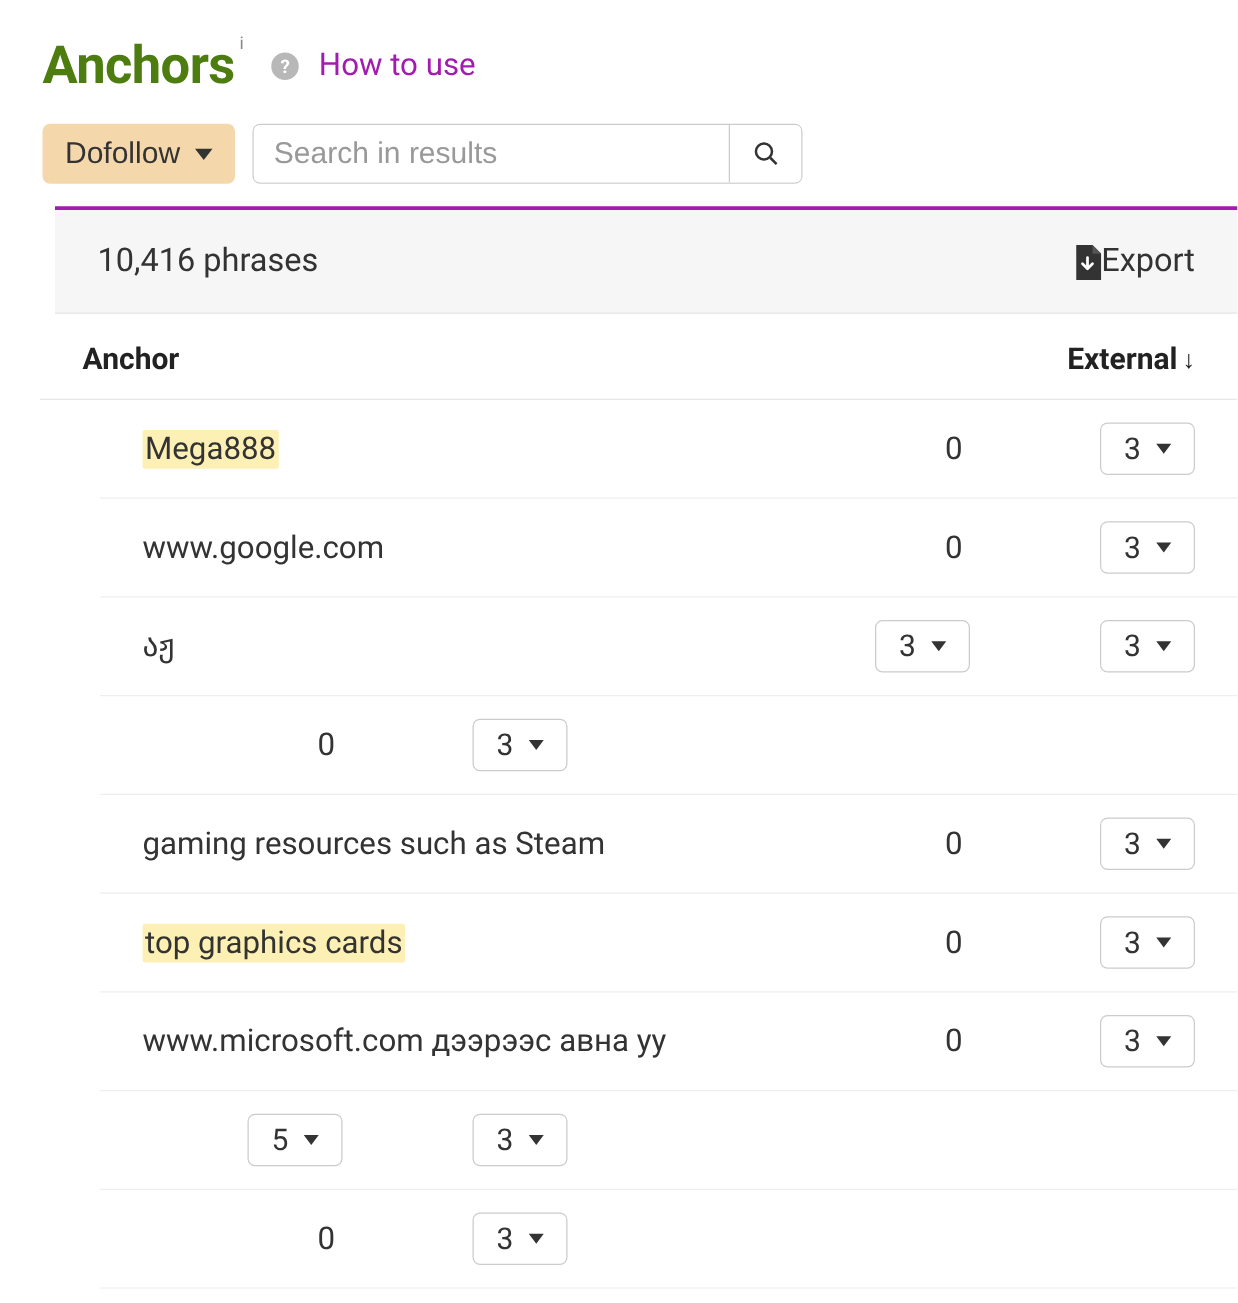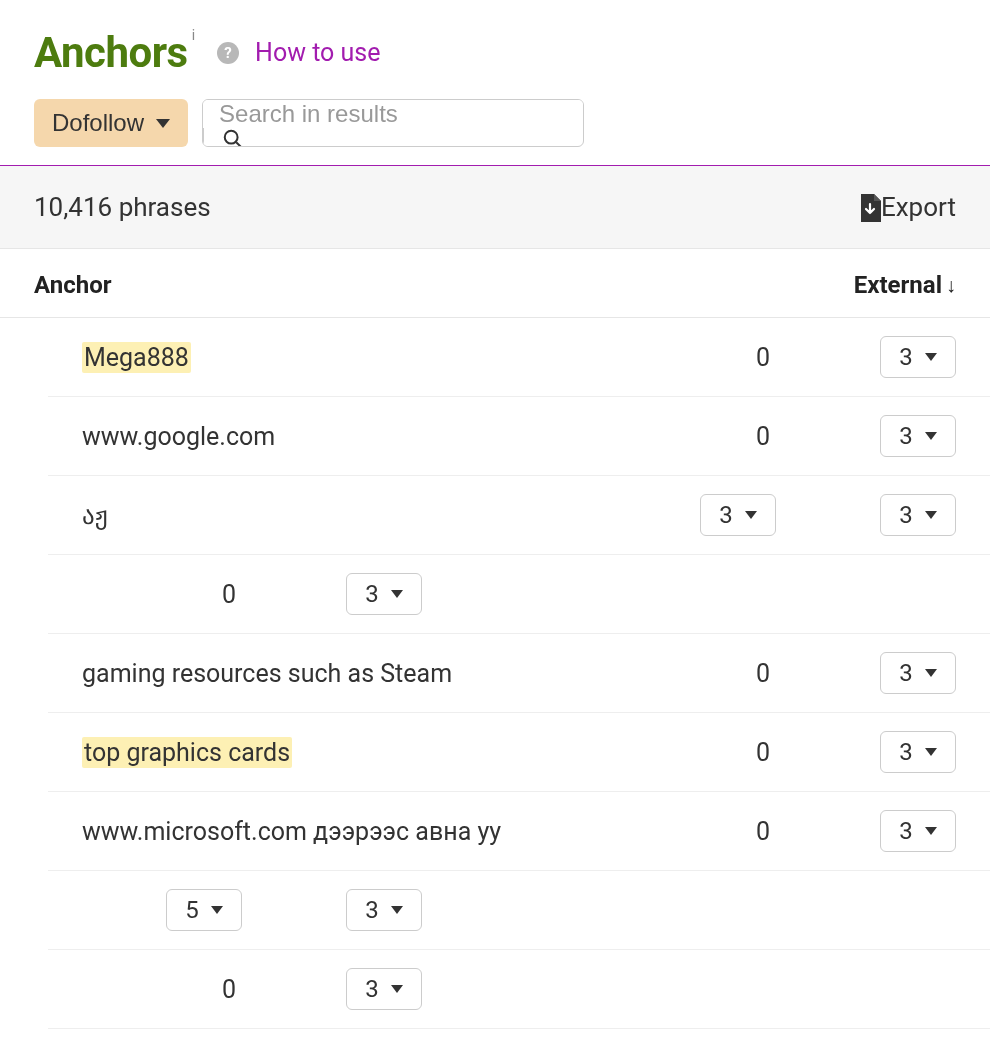--- a/index.html
+++ b/index.html
@@ -74,21 +74,20 @@
     border-left: 7px solid transparent;
     border-right: 7px solid transparent;
     border-top: 9px solid #333;
   }
   .search-wrap {
     display: flex;
     border: 1px solid #ccc;
     border-radius: 6px;
     overflow: hidden;
     height: 48px;
-    flex-direction: column;
   }
   .search-input {
     border: none;
     outline: none;
     font-size: 24px;
     padding: 0 16px;
     width: 380px;
     color: #333;
   }
   .search-input::placeholder { color: #999; }
@@ -97,45 +96,47 @@
     border: none;
     border-left: 1px solid #ccc;
     background: #fff;
     display: flex;
     align-items: center;
     justify-content: center;
     cursor: pointer;
   }
   .summary-band {
     background: #f6f6f6;
-    border-top: 1px solid #a21caf;
+    border-top: 3px solid #a21caf;
     border-bottom: 1px solid #e6e6e6;
     padding: 26px 34px;
     display: flex;
     justify-content: space-between;
     align-items: center;
+    margin-left: 44px;
   }
   .phrase-count {
     font-size: 26px;
     color: #333;
   }
   .export-link {
     display: inline-flex;
     align-items: flex-end;
     font-size: 26px;
     color: #333;
     cursor: pointer;
   }
   .export-icon {
     width: 22px;
     height: 28px;
     position: relative;
   }
   .table {
     width: 100%;
+    padding-left: 32px;
   }
   .thead {
     display: flex;
     padding: 22px 34px 18px 34px;
     font-size: 24px;
     font-weight: 700;
     color: #222;
     border-bottom: 1px solid #e6e6e6;
   }
   .col-anchor { flex: 1; text-align: left; }

